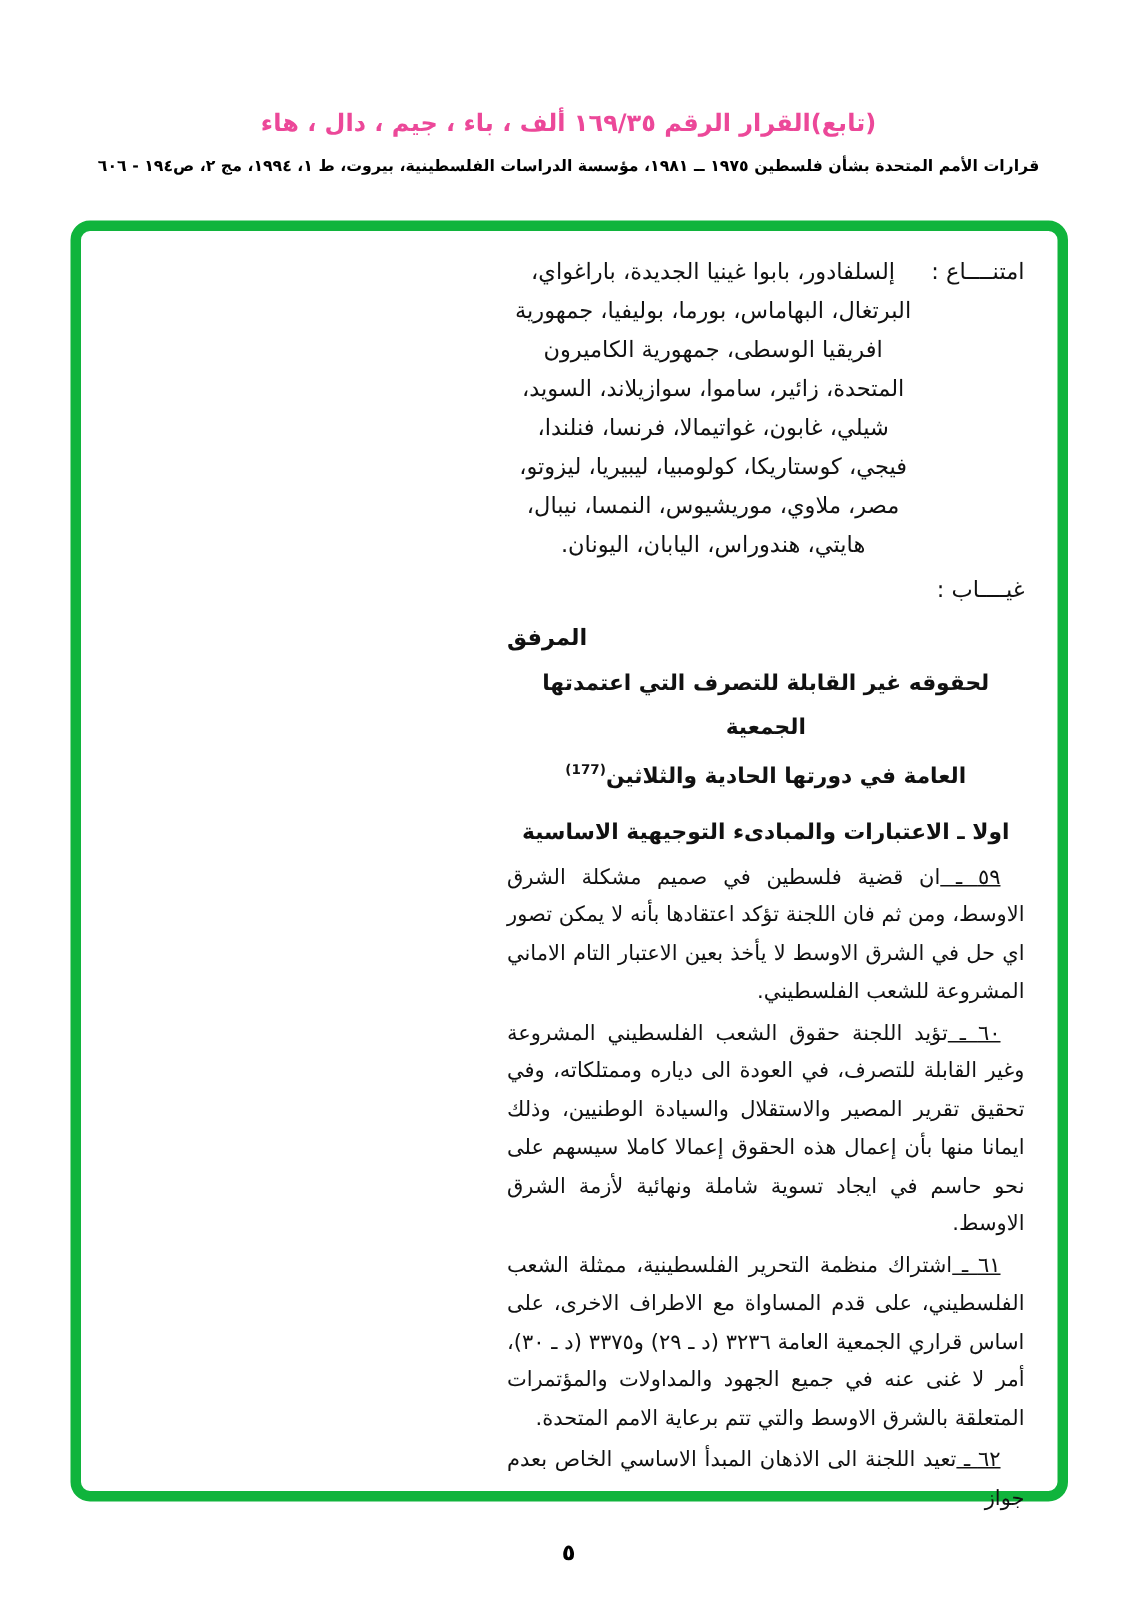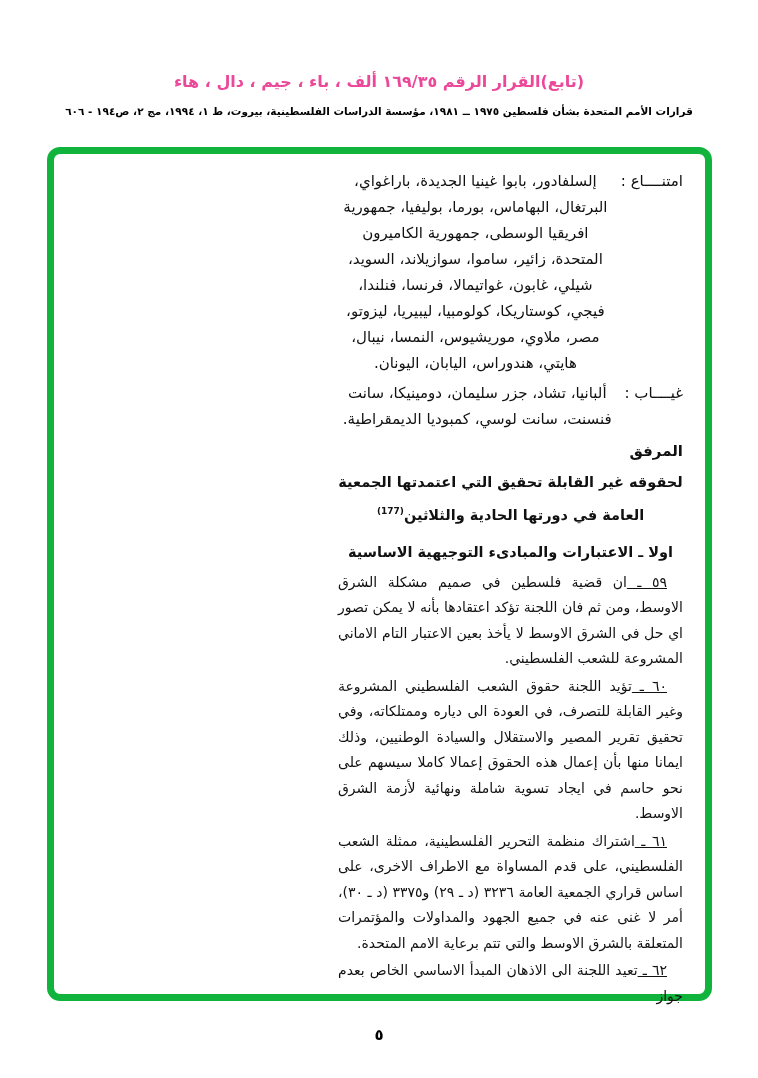--- a/index.html
+++ b/index.html
@@ -30,21 +30,21 @@
   
   .right-col{width:345px;margin-left:auto;margin-right:0;}
 
   
   .vote-row{display:flex;gap:8px;font-size:15px;line-height:26px;margin-bottom:4px;}
   .vote-label{white-space:nowrap;flex:0 0 auto;}
   .vote-text{flex:1 1 auto;text-align:center;}
 
   
   .annex-title{
-    text-align:right;font-weight:bold;font-size:15px;margin:10px 0 8px 0;
+    text-align:left;font-weight:bold;font-size:15px;margin:10px 0 8px 0;
   }
   .annex-subtitle{
     text-align:center;font-weight:bold;font-size:14.5px;line-height:29px;
   }
   .annex-subtitle sup{font-size:9px;font-weight:bold;}
   .section-heading{
     text-align:center;font-weight:bold;font-size:14.5px;margin:14px 0 10px 0;
   }
 
   
@@ -74,27 +74,26 @@
 
       <div class="vote-row">
         <span class="vote-label"><span>امتنــــاع</span>
           <span>:</span></span>
         <span class="vote-text">إلسلفادور، بابوا غينيا الجديدة، باراغواي، البرتغال، البهاماس، بورما، بوليفيا، جمهورية افريقيا الوسطى، جمهورية الكاميرون المتحدة، زائير، ساموا، سوازيلاند، السويد، شيلي، غابون، غواتيمالا، فرنسا، فنلندا، فيجي، كوستاريكا، كولومبيا، ليبيريا، ليزوتو، مصر، ملاوي، موريشيوس، النمسا، نيبال، هايتي، هندوراس، اليابان، اليونان.</span>
       </div>
 
       <div class="vote-row">
         <span class="vote-label"><span>غيــــاب</span>
           <span>:</span></span>
-        <span class="vote-text">ألبانيا، تشاد، جزر سليمان، دومينيكا، سانت فنسنت، سانت لوسي، كمبوديا الديمقراطية.</span>
       </div>
 
       <div class="annex-title">المرفق</div>
 
       <div class="annex-subtitle">
-        <div>لحقوقه غير القابلة تحقيق التي اعتمدتها الجمعية</div>
+        <div>لحقوقه غير القابلة للتصرف التي اعتمدتها الجمعية</div>
         <div><span>العامة في دورتها الحادية والثلاثين</span><sup>(177)</sup></div>
       </div>
 
       <div class="section-heading">اولا ـ الاعتبارات والمبادىء التوجيهية الاساسية</div>
 
       <div id="paragraphs">
           <p class="body-par"><span class="par-num">٥٩ ـ </span><span>ان قضية فلسطين في صميم مشكلة الشرق الاوسط، ومن ثم فان اللجنة تؤكد اعتقادها بأنه لا يمكن تصور اي حل في الشرق الاوسط لا يأخذ بعين الاعتبار التام الاماني المشروعة للشعب الفلسطيني.</span></p>
           <p class="body-par"><span class="par-num">٦٠ ـ </span><span>تؤيد اللجنة حقوق الشعب الفلسطيني المشروعة وغير القابلة للتصرف، في العودة الى دياره وممتلكاته، وفي تحقيق تقرير المصير والاستقلال والسيادة الوطنيين، وذلك ايمانا منها بأن إعمال هذه الحقوق إعمالا كاملا سيسهم على نحو حاسم في ايجاد تسوية شاملة ونهائية لأزمة الشرق الاوسط.</span></p>
           <p class="body-par"><span class="par-num">٦١ ـ </span><span>اشتراك منظمة التحرير الفلسطينية، ممثلة الشعب الفلسطيني، على قدم المساواة مع الاطراف الاخرى، على اساس قراري الجمعية العامة ٣٢٣٦ (د ـ ٢٩) و٣٣٧٥ (د ـ ٣٠)، أمر لا غنى عنه في جميع الجهود والمداولات والمؤتمرات المتعلقة بالشرق الاوسط والتي تتم برعاية الامم المتحدة.</span></p>
           <p class="body-par"><span class="par-num">٦٢ ـ </span><span>تعيد اللجنة الى الاذهان المبدأ الاساسي الخاص بعدم جواز</span></p>

